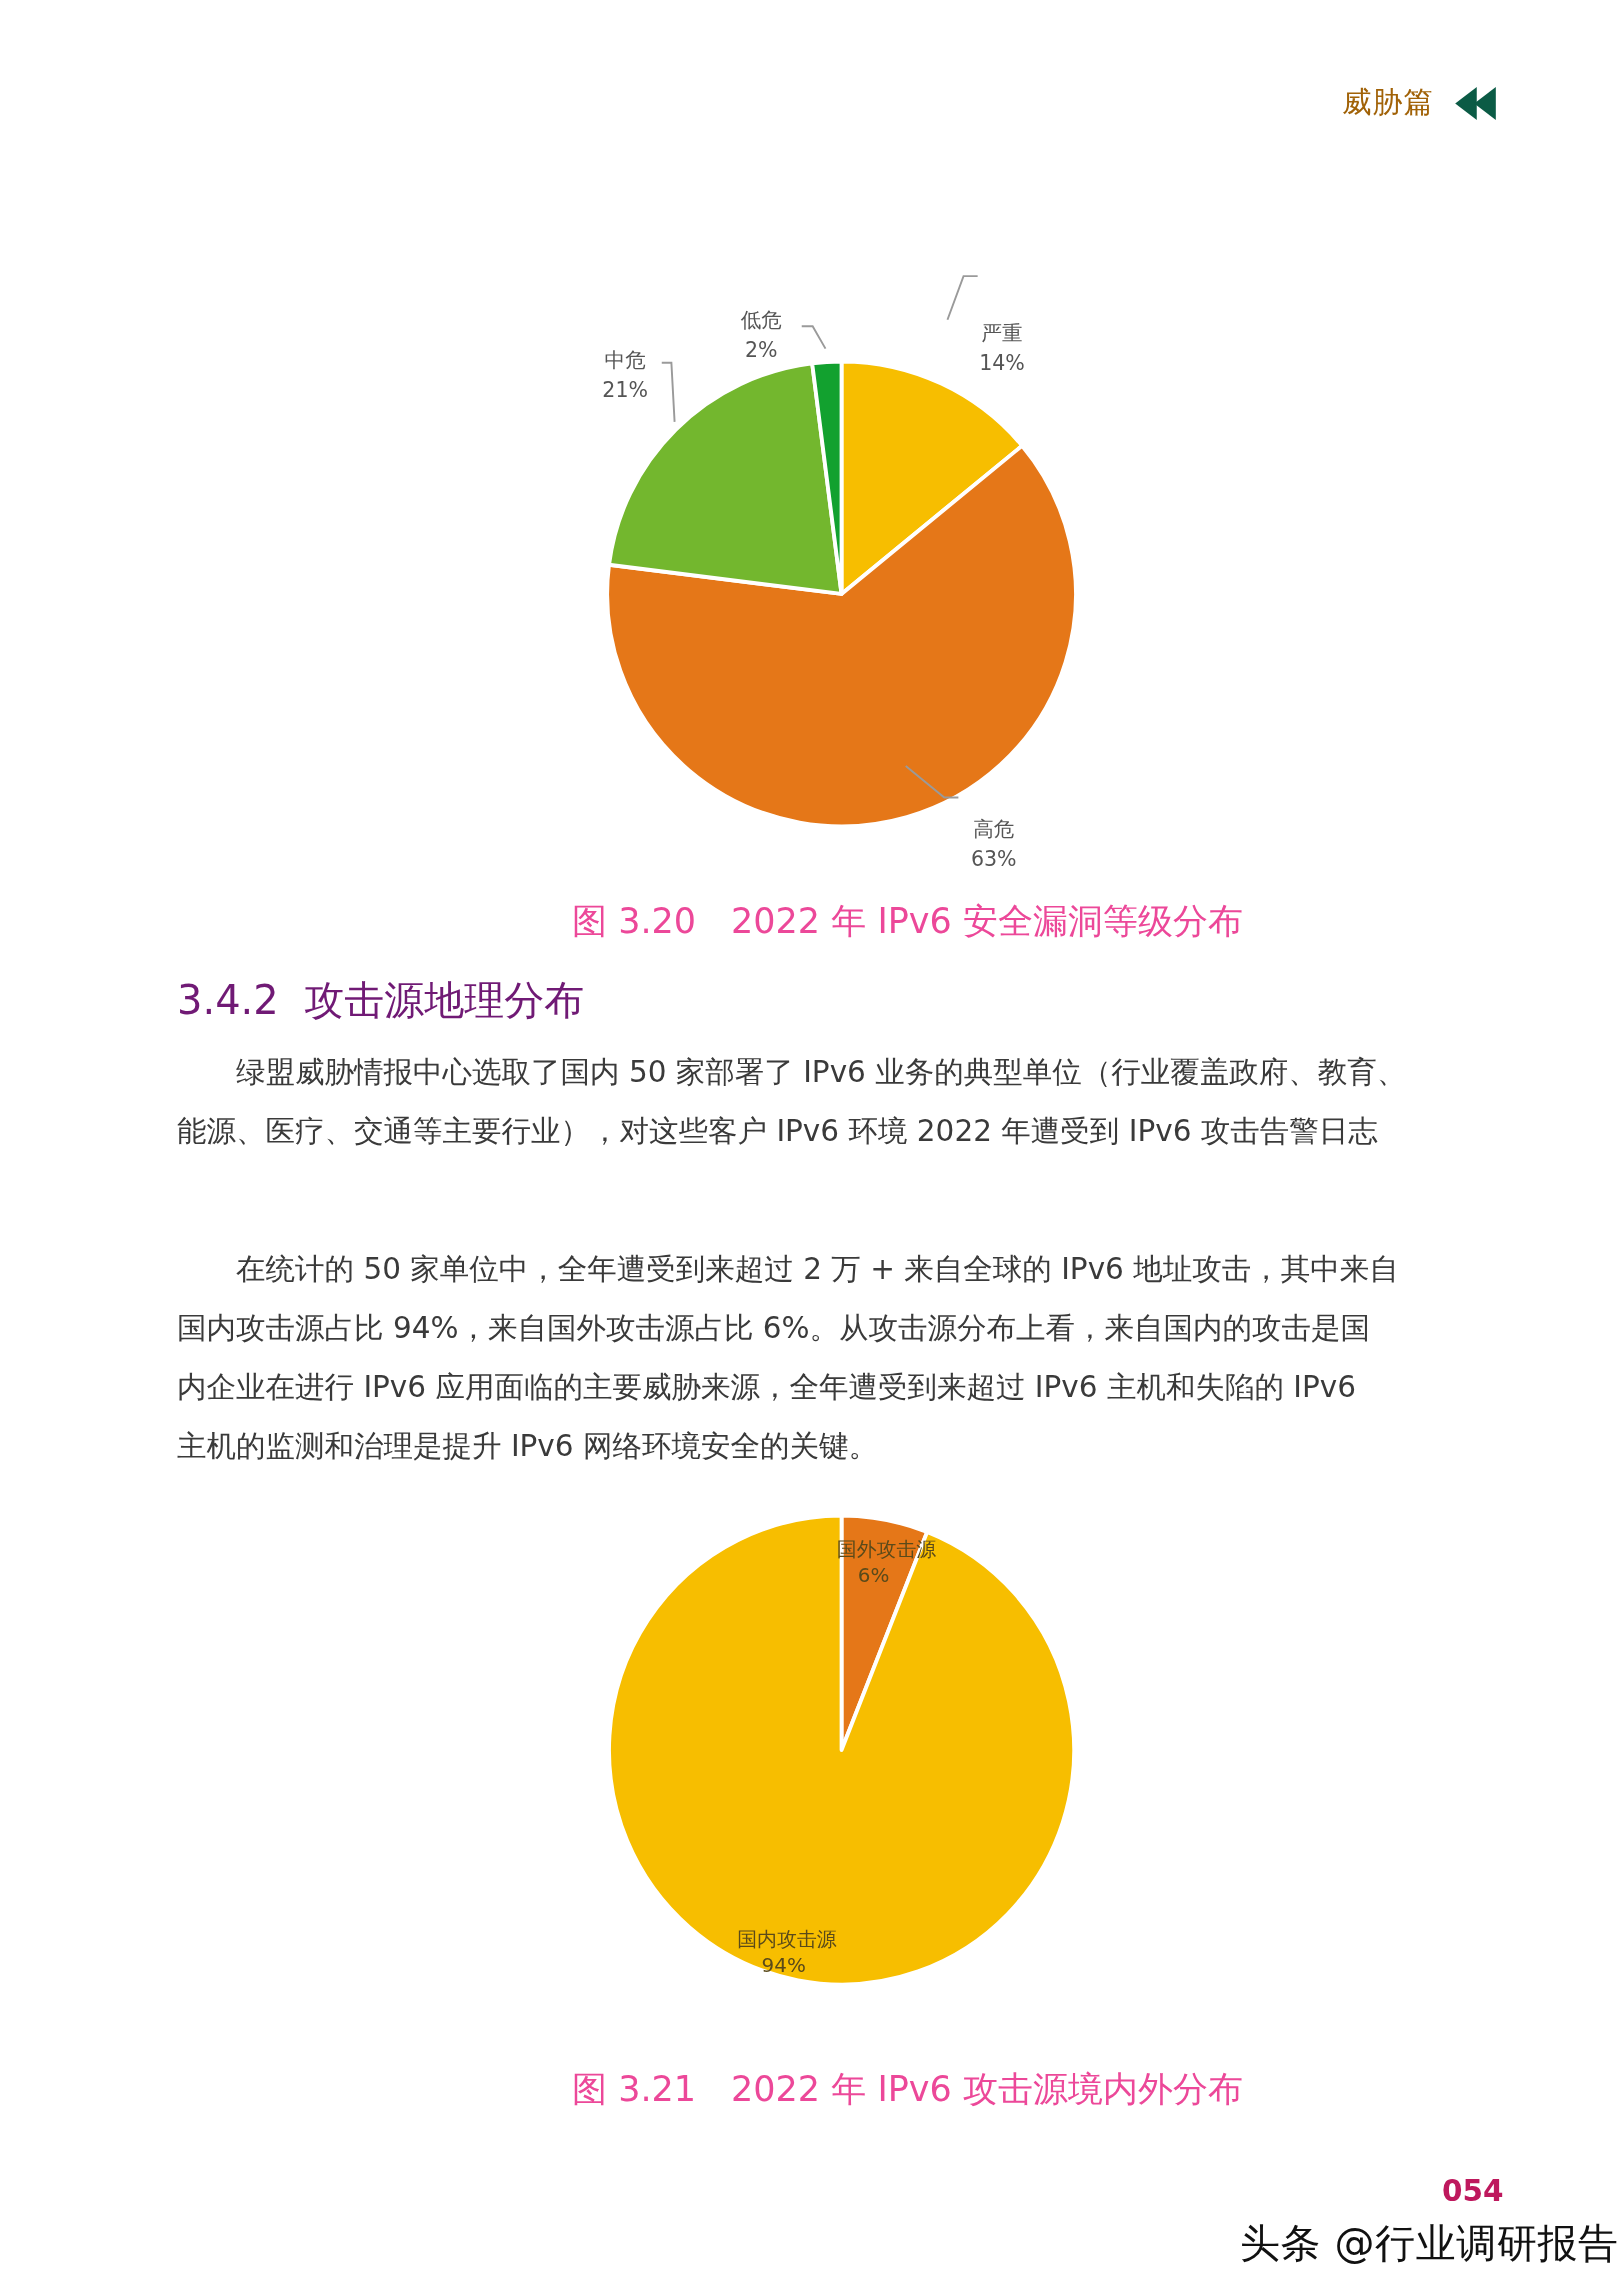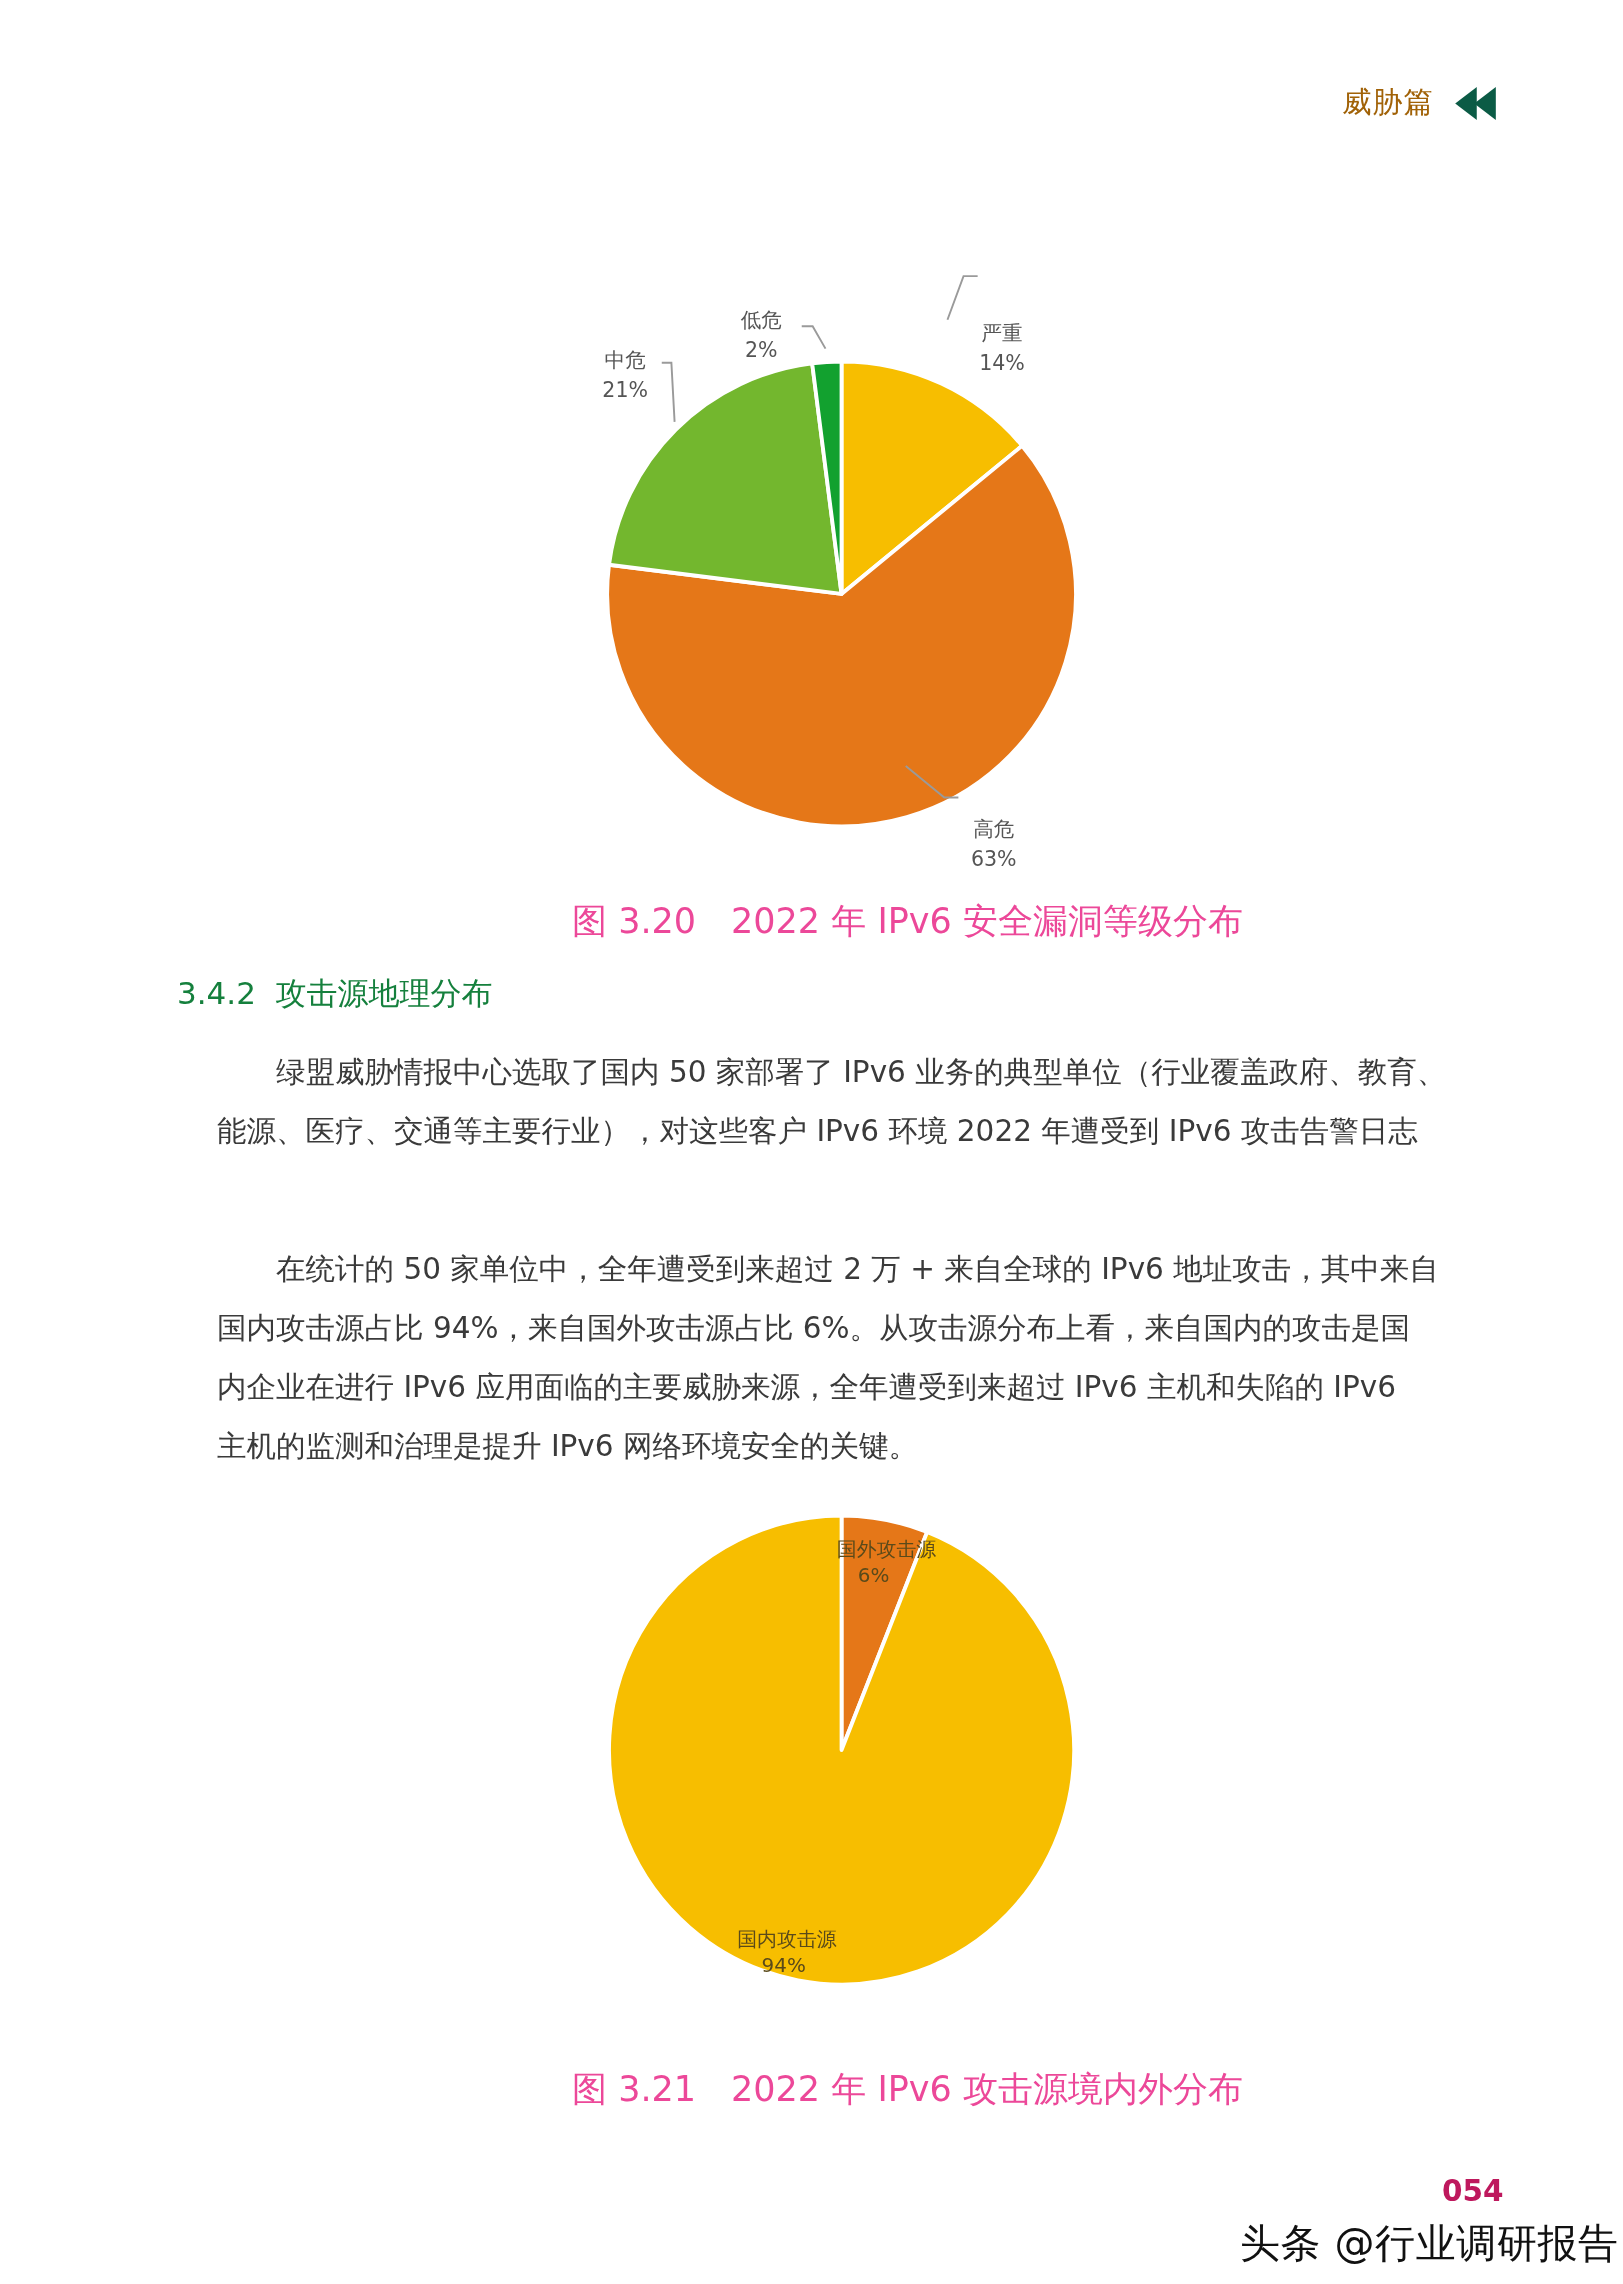--- a/index.html
+++ b/index.html
@@ -5,24 +5,24 @@
   html, body { margin:0; padding:0; background:#ffffff; }
   body { width:1624px; height:2284px; position:relative; overflow:hidden;
          font-family:"DejaVu Sans","Liberation Sans",sans-serif; color:#3a3a3a; }
   .abs { position:absolute; }
   .header-title { left:1342px; top:83px; font-size:29.5px; color:#a16207; letter-spacing:1.3px; }
   .header-icon { left:1455px; top:87px; width:48px; height:33px; }
   .chart-svg { position:absolute; left:0; top:0; }
   .pie-label { font-size:32px; fill:#555555; font-family:"DejaVu Sans","Liberation Sans",sans-serif; }
   .pie-label-in { font-size:31px; fill:#5a4a1a; font-family:"DejaVu Sans","Liberation Sans",sans-serif; }
   .caption { font-size:35px; color:#ec4899; white-space:pre; }
-  .section-title { left:177px; top:973px; font-size:31px; color:#15803d; white-space:pre;text-align:center; }
+  .section-title { left:177px; top:973px; font-size:40px; color:#701a75; white-space:pre;text-align:center; }
   .para { left:177px; width:1336px; font-size:29.5px; line-height:59px; color:#3a3a3a;
           text-align:justify; }
-  .para .line { display:block; white-space:nowrap;margin-left:40px; }
+  .para .line { display:block; white-space:nowrap; }
   .indent { padding-left:59px; }
   .page-num { left:1442px; top:2174px; font-size:29.5px; font-weight:bold; color:#be185d; }
   .watermark { left:1240px; top:2216px; font-size:40px; color:#111; letter-spacing:0.6px; }
 </style>
 </head>
 <body>
 
 <div class="abs header-title">威胁篇</div>
 <svg class="abs header-icon" viewBox="0 0 75 52">
   <polygon points="0,26 34,0 34,52" fill="#0b5b45"></polygon>

